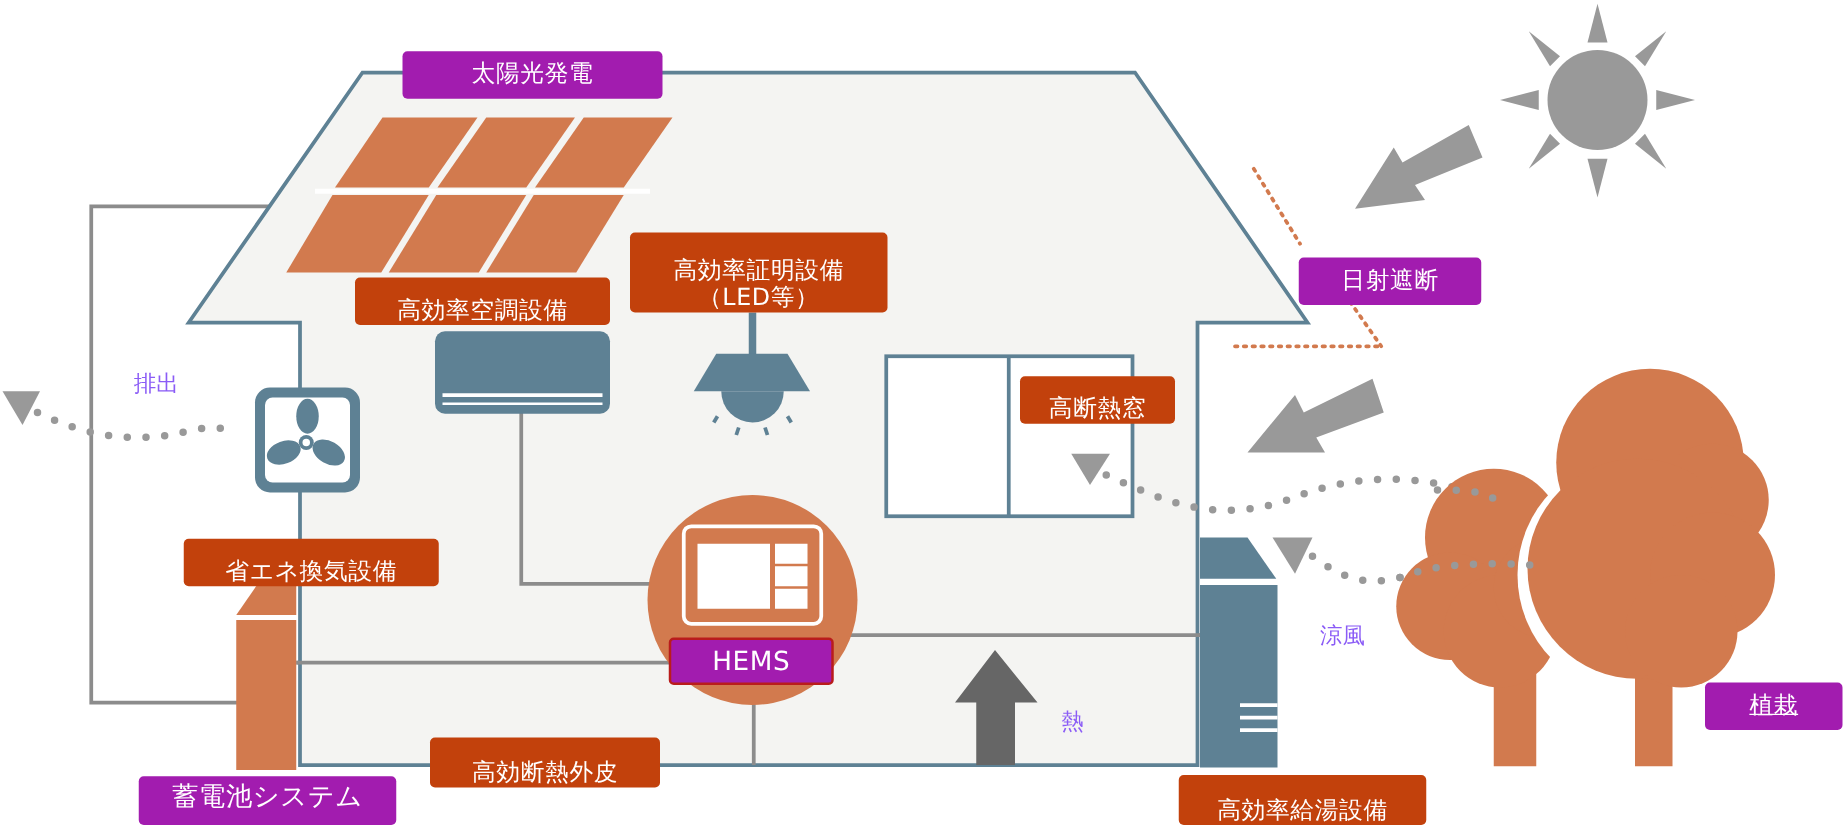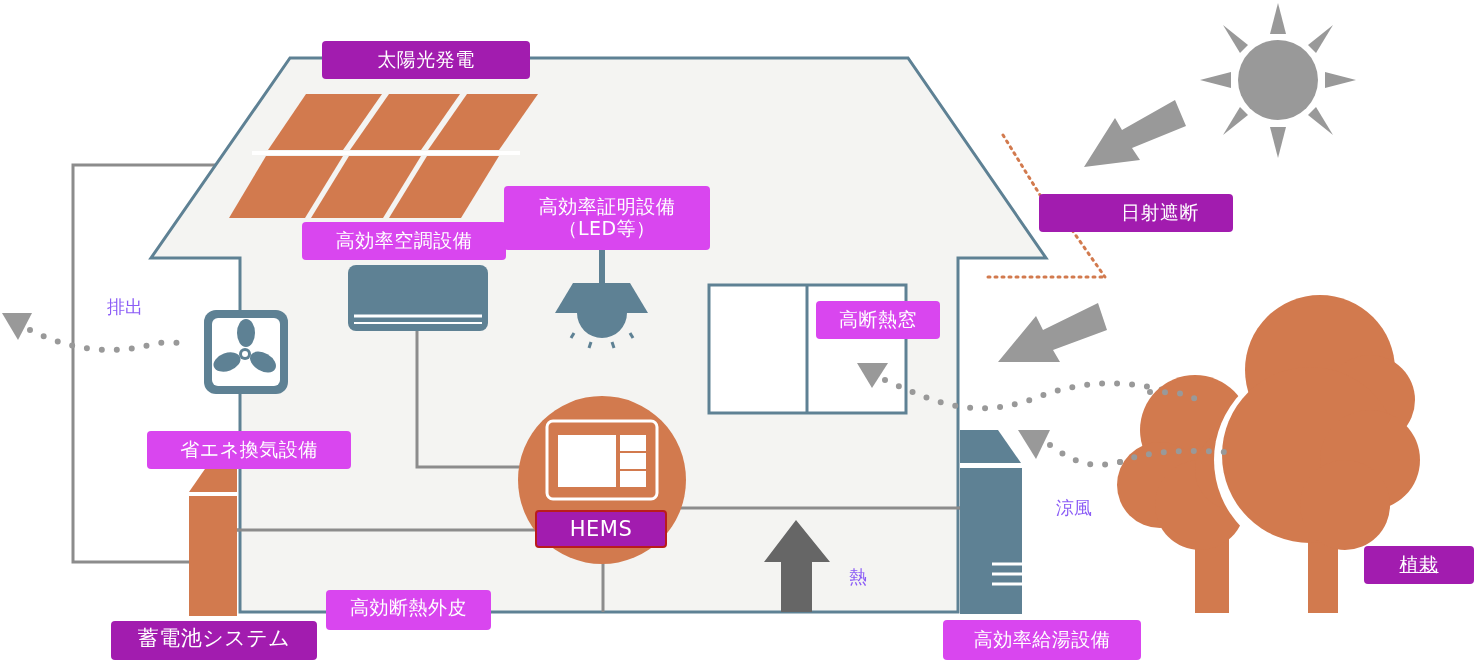--- a/index.html
+++ b/index.html
@@ -2,21 +2,21 @@
 <html><head>
 <meta charset="utf-8">
 <style>
   html, body { margin:0; padding:0; background:#ffffff; }
   body { width:1474px; height:660px; position:relative; overflow:hidden;
          font-family:"DejaVu Sans", sans-serif; }
   svg#diagram { position:absolute; left:0; top:0; }
   .lbl { position:absolute; color:#ffffff; font-size:19px; line-height:1.15;
          text-align:center; border-radius:4px; display:flex; align-items:center;
          justify-content:center; flex-direction:column; white-space:nowrap; letter-spacing:0.5px; }
-  .blue { background:#d946ef; }
+  .blue { background:#c2410c;justify-content:flex-end; }
   .orange { background:#a21caf; }
   .plain { position:absolute; color:#8b5cf6; font-size:18px; }
 </style>
 </head>
 <body>
 
 <svg id="diagram" width="1474" height="660" viewBox="0 0 1474 660">
 
   <g fill="none" stroke="#8c8c8c" stroke-width="3">
     <polyline points="318,165 73,165 73,562 190,562"></polyline>
@@ -151,28 +151,28 @@
     <circle cx="1370" cy="460" r="50" fill="#d27a4e"></circle>
     <circle cx="1345" cy="505" r="45" fill="#d27a4e"></circle>
   </g>
   <g stroke="#999999" stroke-width="6" stroke-dasharray="0,15" stroke-linecap="round" fill="none">
     <path d="M1150,392 C1170,392 1190,392 1200,403"></path>
     <path d="M1120,462 C1150,450 1190,450 1225,452"></path>
   </g>
 </svg>
 
 <div class="lbl orange" style="left:322px;top:41px;width:208px;height:38px;">太陽光発電</div>
-<div class="lbl blue" style="left:284px;top:222px;width:204px;height:38px;margin-left:18px;">高効率空調設備</div>
+<div class="lbl blue" style="left:284px;top:222px;width:204px;height:38px;">高効率空調設備</div>
 <div class="lbl blue" style="left:504px;top:186px;width:206px;height:64px;">
   <span>高効率証明設備</span>
   <span>（LED等）</span>
 </div>
 <div class="lbl blue" style="left:147px;top:401px;width:204px;height:38px;margin-top:30px;">省エネ換気設備</div>
 <div class="plain" style="left:107px;top:295px;">排出</div>
 <div class="lbl blue" style="left:816px;top:301px;width:124px;height:38px;">高断熱窓</div>
 <div class="lbl orange" style="left:535px;top:510px;width:132px;height:38px;border:2px solid #b91c1c;box-sizing:border-box;font-size:21px;">HEMS</div>
-<div class="lbl orange" style="left:1039px;top:194px;width:146px;height:38px;padding-left:48px;">日射遮断</div>
+<div class="lbl orange" style="left:1039px;top:206px;width:146px;height:38px;">日射遮断</div>
 <div class="plain" style="left:1056px;top:496px;">涼風</div>
 <div class="lbl orange" style="left:1364px;top:546px;width:110px;height:38px;text-decoration:underline;">植栽</div>
 <div class="plain" style="left:849px;top:565px;">熱</div>
-<div class="lbl blue" style="left:326px;top:590px;width:165px;height:40px;font-family:Liberation Mono, monospace;">高効断熱外皮</div>
+<div class="lbl blue" style="left:344px;top:590px;width:184px;height:40px;">高効断熱外皮</div>
 <div class="lbl orange" style="left:111px;top:621px;width:206px;height:39px;font-size:21px;font-family:Liberation Mono, monospace;">蓄電池システム</div>
 <div class="lbl blue" style="left:943px;top:620px;width:198px;height:40px;">高効率給湯設備</div>
 
 </body></html>

